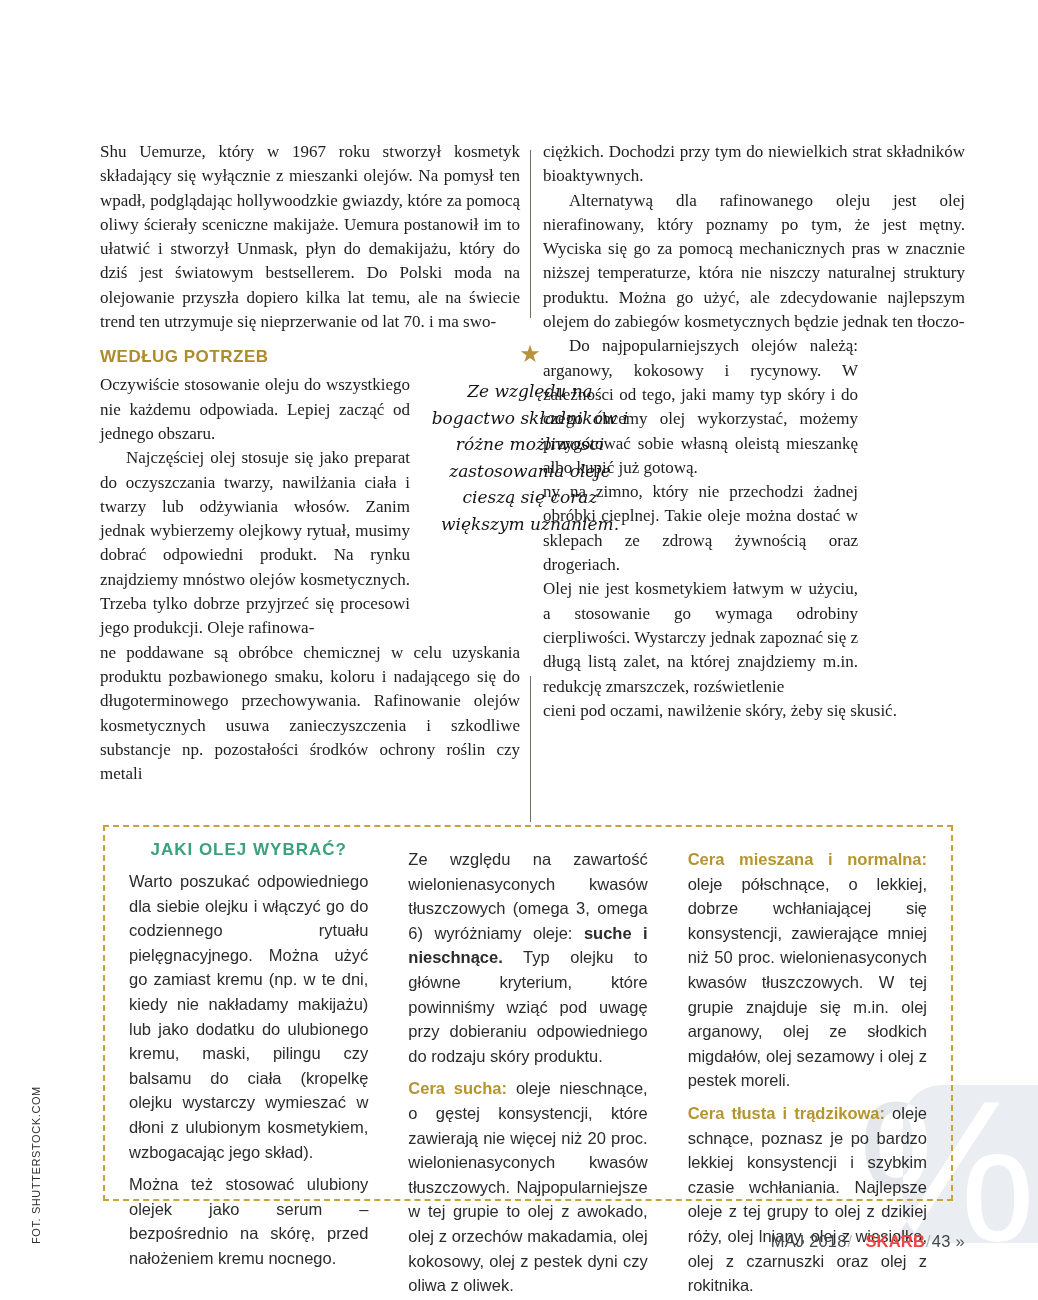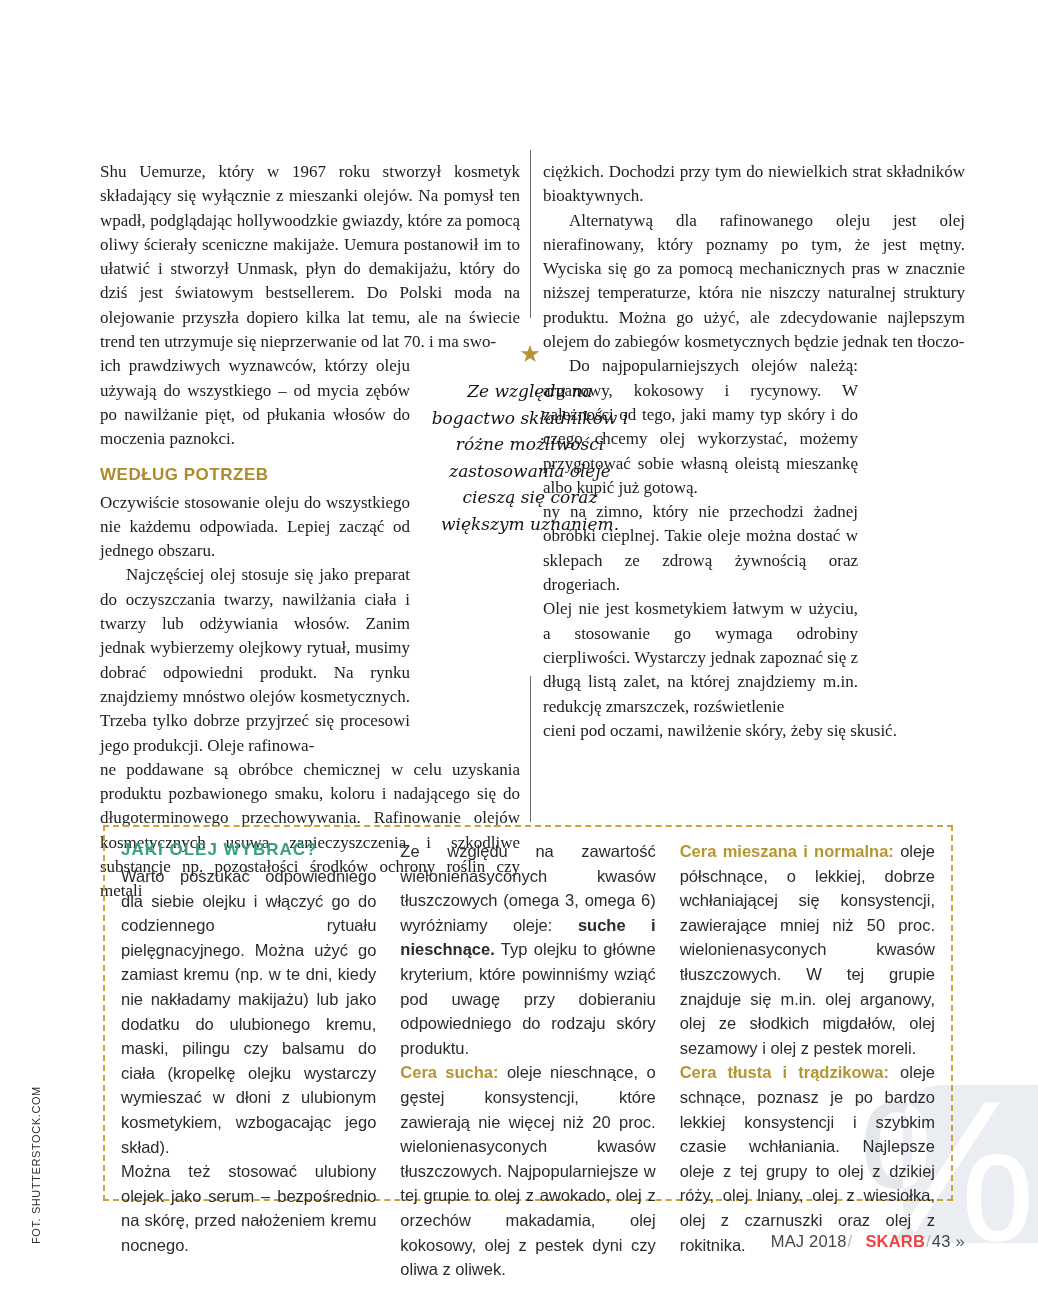--- a/index.html
+++ b/index.html
@@ -1,20 +1,20 @@
 <!DOCTYPE html>
 <html lang="pl"><head>
 <meta charset="utf-8">
 <style>
   html,body{margin:0;padding:0;background:#ffffff;}
   .page{position:relative;width:1038px;height:1300px;background:#ffffff;overflow:hidden;
         font-family:"Liberation Serif",serif;color:#202020;}
 
   
-  .col{position:absolute;top:160px;}
+  .col{position:absolute;top:140px;}
   .col-left{left:100px;width:420px;}
   .col-right{left:543px;width:422px;}
   .col p{margin:0;font-size:17px;line-height:24.3px;text-align:justify;color:#202020;}
   .narrow{width:310px;}
   .r-narrow{margin-left:107px;width:315px;}
   .indent{text-indent:26px;}
   .gold-heading{font-family:"Liberation Sans",sans-serif;font-weight:bold;font-size:17px;
         line-height:20px;color:#ad8c2c;letter-spacing:0.5px;margin:13px 0 6px 0;}
   .col .gold-heading{text-align:left;}
 
@@ -29,23 +29,23 @@
   .divider{position:absolute;left:530px;width:1px;background:#6e6e64;}
   .divider.seg1{top:150px;height:168px;}
   .divider.seg2{top:676px;height:146px;}
 
   
   .info-box{position:absolute;left:103px;top:825px;width:850px;height:376px;box-sizing:border-box;
         border:2px dashed #c9a23e;display:flex;gap:24px;padding:12px 16px 16px 16px;
         background:transparent;z-index:2;}
   .box-col{flex:1;font-family:"Liberation Sans",sans-serif;font-size:16.5px;line-height:24.6px;
         color:#2b2b2b;text-align:justify;}
-  .box-col p{margin:0;}
+  .box-col p{margin:8px;}
   .green-heading{font-weight:bold;font-size:17px;line-height:22px;color:#3ba17d;
-        letter-spacing:1px;margin:0 0 3px 0;text-align:left;}
+        letter-spacing:1px;margin:0 0 3px 0;text-align:center;}
   .lead{color:#b5952f;font-weight:bold;}
   .bold{font-weight:bold;}
 
   
   .footer{position:absolute;top:1232px;right:73px;font-family:"Liberation Sans",sans-serif;
         font-size:16.5px;color:#43474a;letter-spacing:0.2px;z-index:3;}
   .footer .sep{color:#b2b8bc;padding:0 1px;}
   .footer .brand{font-weight:bold;color:#ef4444;margin-left:12px;}
   .footer .arrows{color:#55595c;margin-left:5px;}
 
@@ -67,21 +67,20 @@
 
 <div class="page">
 
   <div class="wm-ghost">%</div>
   <div class="wm-square">
     <span class="wm-pct">%</span>
   </div>
 
   <section class="col col-left">
     <p>Shu Uemurze, który w 1967 roku stworzył kosmetyk składający się wyłącznie z mieszanki olejów. Na pomysł ten wpadł, podglądając hollywoodzkie gwiazdy, które za pomocą oliwy ścierały sceniczne makijaże. Uemura postanowił im to ułatwić i stworzył Unmask, płyn do demakijażu, który do dziś jest światowym bestsellerem. Do Polski moda na olejowanie przyszła dopiero kilka lat temu, ale na świecie trend ten utrzymuje się nieprzerwanie od lat 70. i ma swo-</p>
-    <p class="narrow">ich prawdziwych wyznawców, którzy oleju używają do wszystkiego – od mycia zębów po nawilżanie pięt, od płukania włosów do moczenia paznokci.</p>
     <h3 class="gold-heading">WEDŁUG POTRZEB</h3>
     <p class="narrow">Oczywiście stosowanie oleju do wszystkiego nie każdemu odpowiada. Lepiej zacząć od jednego obszaru.</p>
     <p class="narrow indent">Najczęściej olej stosuje się jako preparat do oczyszczania twarzy, nawilżania ciała i twarzy lub odżywiania włosów. Zanim jednak wybierzemy olejkowy rytuał, musimy dobrać odpowiedni produkt. Na rynku znajdziemy mnóstwo olejów kosmetycznych. Trzeba tylko dobrze przyjrzeć się procesowi jego produkcji. Oleje rafinowa-</p>
     <p>ne poddawane są obróbce chemicznej w celu uzyskania produktu pozbawionego smaku, koloru i nadającego się do długoterminowego przechowywania. Rafinowanie olejów kosmetycznych usuwa zanieczyszczenia i szkodliwe substancje np. pozostałości środków ochrony roślin czy metali</p>
   </section>
 
   <aside class="pull-quote">
     <span class="pq-star">★</span>
     <span class="pq-text">Ze względu na bogactwo składników i różne możliwości zastosowania oleje cieszą się coraz większym uznaniem.</span>
   </aside>

